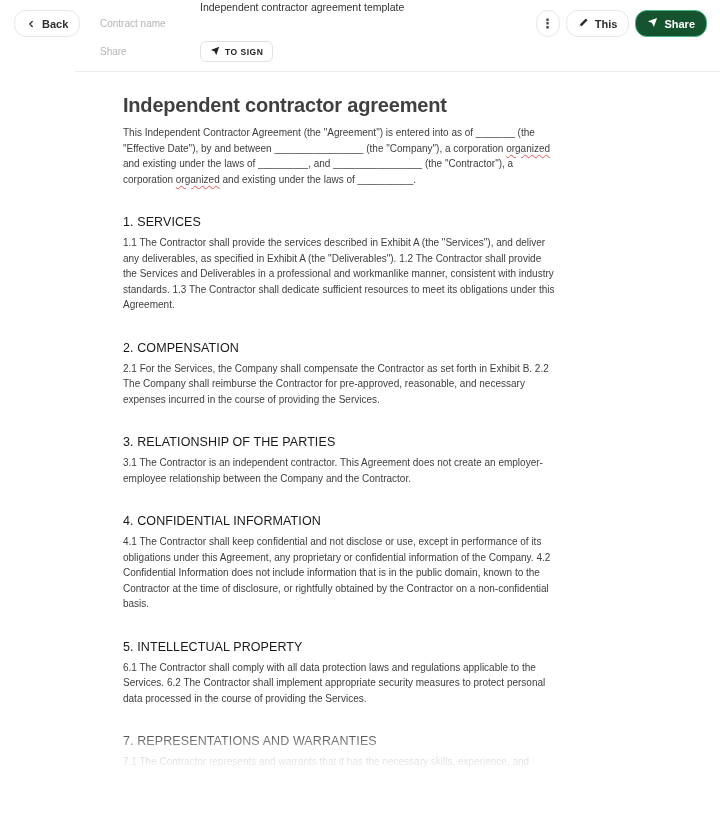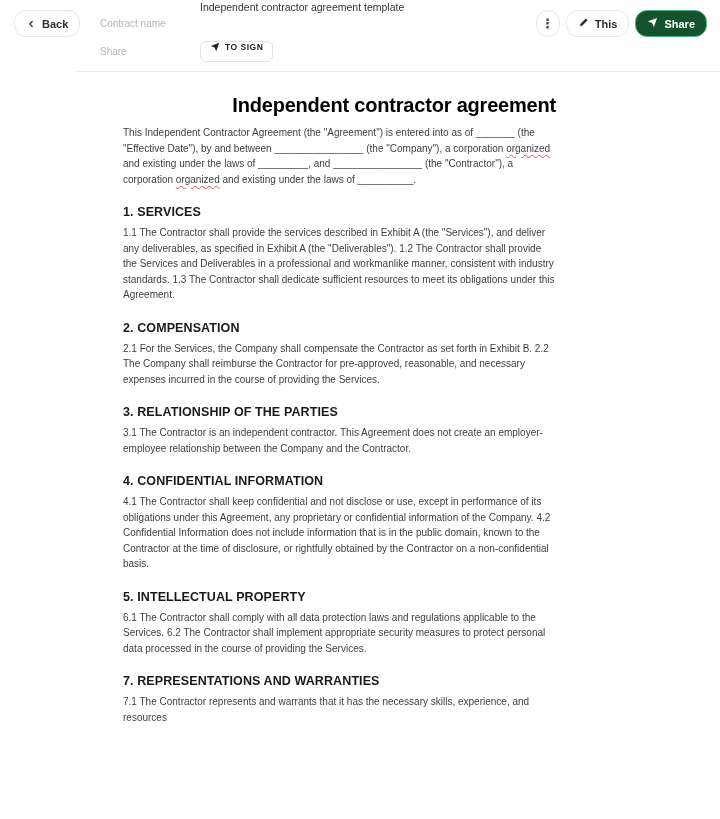--- a/index.html
+++ b/index.html
@@ -17,36 +17,36 @@
   .back-btn { position:absolute; left:14px; top:10px; }
   .back-btn svg { display:block; }
 
   .meta-label { position:absolute; left:100px; font-size:10px; color:#b4b4b4; }
   .label-row1 { top:18px; }
   .label-row2 { top:46px; }
   .contract-value { position:absolute; left:200px; top:1px; font-size:10.5px;
     color:#333; font-weight:500; }
 
   .status-badge { position:absolute; left:200px; top:41px; display:inline-flex;
-    gap:5px; height:21px; padding:0 9px; border:1px solid #e2e2e2;
+    align-items:center; gap:5px; height:21px; padding:0 9px; border:1px solid #e2e2e2;
     border-radius:6px; background:#fff; font-size:8.5px; font-weight:700;
     letter-spacing:0.5px; color:#222; cursor:pointer; font-family:inherit; }
 
   .actions { position:absolute; right:13px; top:10px; display:flex; gap:6px; }
   .kebab-btn { width:24px; justify-content:center; padding:0; font-size:13px;
     font-weight:700; color:#444; }
   .share-btn { background:#14532d; border-color:#4ab385; color:#fff; }
 
   
   .doc { position:absolute; top:72px; left:123px; width:433px; }
   .doc-title { padding-top:21px; font-size:20px; line-height:24px; font-weight:800;
-    letter-spacing:-0.2px; color:#000000; margin-bottom:8px;text-align:right; }
+    letter-spacing:-0.2px; color:#404040; margin-bottom:8px; }
   .doc p { font-size:10px; line-height:15.5px; color:#3e3e3e; }
-  .sec-h { font-size:12.5px; line-height:18px; font-weight:700; color:#191919;
-    margin:16px 0 4px; letter-spacing:0.1px; }
+  .sec-h { font-size:12.5px; line-height:18px; font-weight:400; color:#191919;
+    margin:26px 0 4px; letter-spacing:0.1px; }
   .misspelled { text-decoration:underline wavy #e0524f 1px; text-underline-offset:2px; }
 
   .fade-overlay { position:absolute; left:0; right:0; top:726px; height:70px;
     background:linear-gradient(to bottom, rgba(255,255,255,0) 0%,
       rgba(255,255,255,0.82) 45%, #ffffff 72%); pointer-events:none; }
 </style>
 </head>
 <body>
 
 <div class="app">

